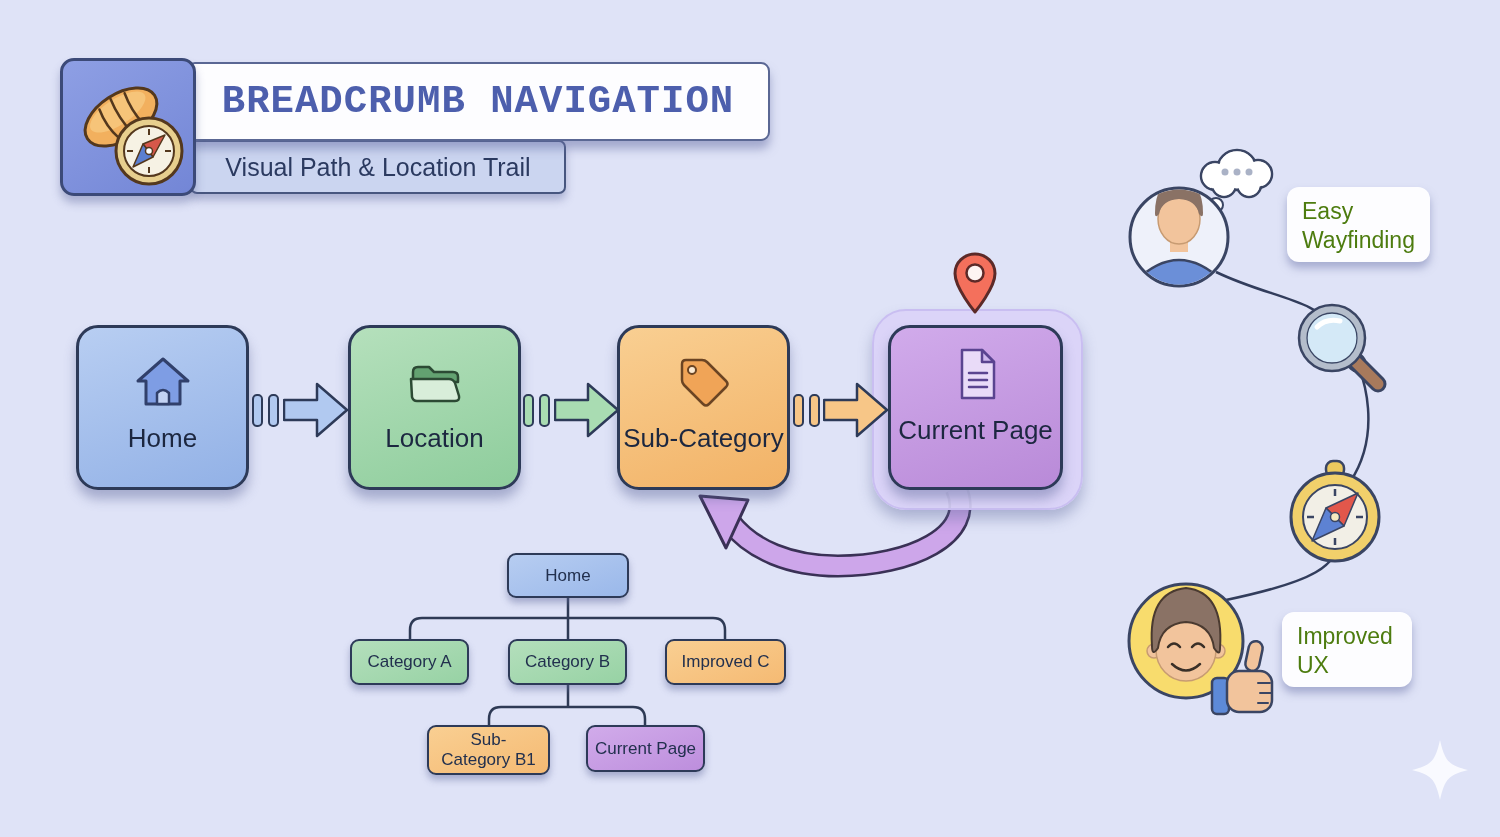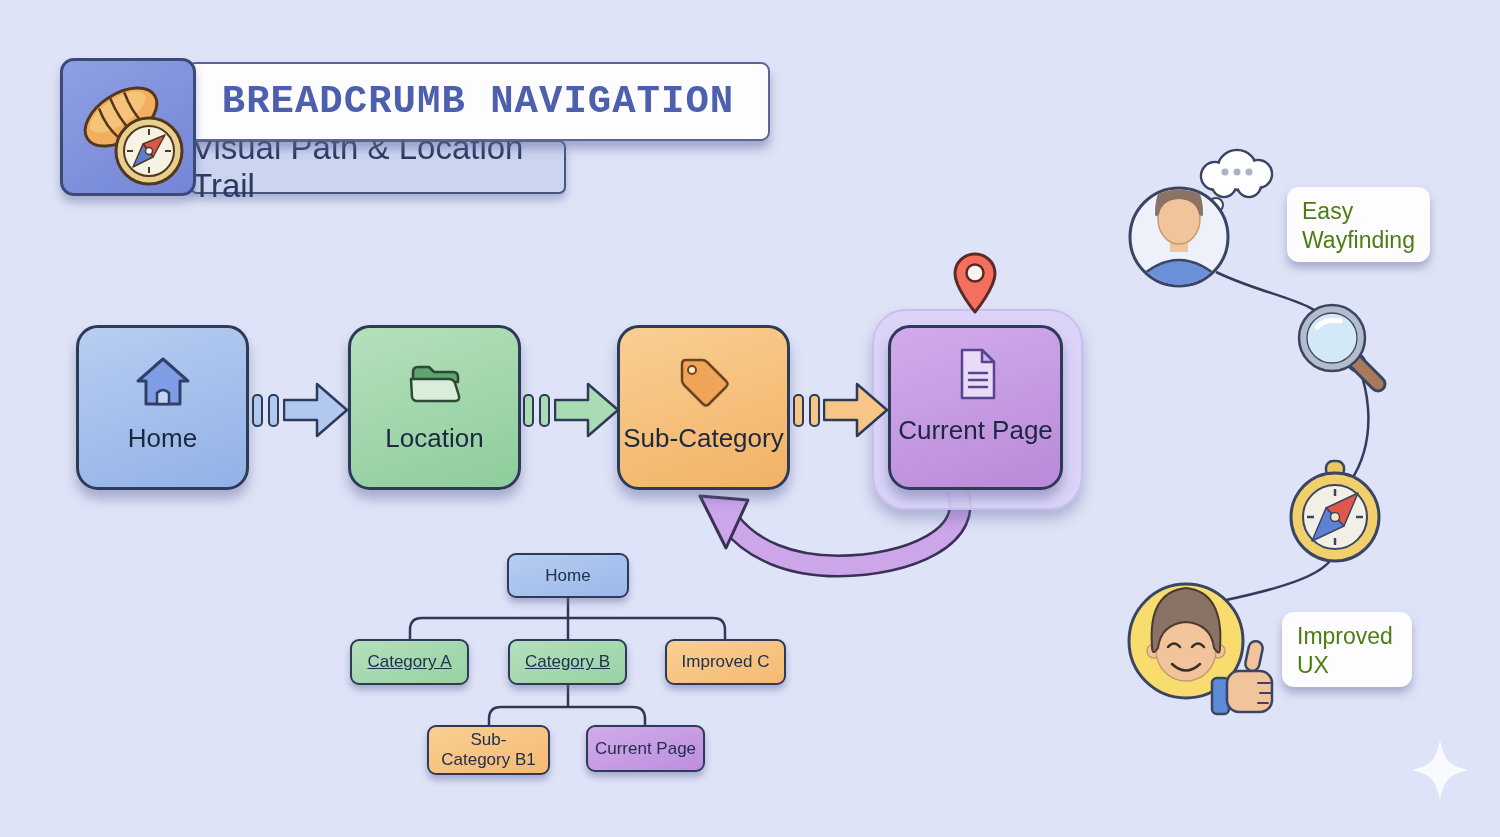--- a/index.html
+++ b/index.html
@@ -10,21 +10,21 @@
   
   .logo-badge{left:60px;top:58px;width:130px;height:132px;background:linear-gradient(145deg,#8e9fe4,#7386d6);
     border:3px solid #3c4a78;border-radius:14px;z-index:3;box-shadow:0 7px 9px rgba(104,112,165,.45);}
   .title-box{left:186px;top:62px;width:580px;height:75px;background:#fdfdff;border:2px solid #5a6794;
     border-radius:9px;z-index:2;display:flex;align-items:center;justify-content:center;
     box-shadow:0 8px 10px rgba(104,112,165,.5);}
   .title-box h1{margin:0;font-size:39px;font-weight:800;color:#4d5fad;letter-spacing:1px;font-family:Liberation Mono, monospace;}
   .subtitle-box{left:190px;top:140px;width:372px;height:50px;background:#cbd5f0;border:2px solid#47567f;
     border-radius:7px;z-index:1;display:flex;align-items:center;justify-content:center;
     box-shadow:0 6px 8px rgba(104,112,165,.45);}
-  .subtitle-box div{font-size:33px;font-weight:500;color:#2b3a60;}
+  .subtitle-box div{font-size:25px;font-weight:500;color:#2b3a60;}
 
   
   .flow-box{top:325px;width:173px;height:165px;border:3px solid #2d3a58;border-radius:22px;
     display:flex;flex-direction:column;align-items:center;justify-content:flex-start;padding-top:24px;
     box-sizing:border-box;box-shadow:0 9px 12px rgba(96,104,155,.45);z-index:2;}
   .flow-box .lbl{margin-top:12px;font-size:26px;font-weight:500;color:#1c2740;text-align:center;line-height:1.12;}
   .box-home{left:76px;background:linear-gradient(160deg,#b8cef2,#92b1e6);}
   .box-category{left:348px;background:linear-gradient(160deg,#b5e0bc,#8ecd9c);}
   .box-subcategory{left:617px;background:linear-gradient(160deg,#f9cf92,#f2b266);}
   .current-ring{left:872px;top:309px;width:207px;height:197px;background:rgba(218,211,247,.92);
@@ -37,21 +37,21 @@
 
   .pin{left:952px;top:252px;z-index:4;}
   .return-arrow{left:690px;top:478px;z-index:0;}
 
   
   .tree-lines{left:340px;top:590px;z-index:0;}
   .tree-node{border:2px solid #2d3a58;border-radius:9px;display:flex;align-items:center;justify-content:center;
     font-size:17px;font-weight:500;color:#22304e;text-align:center;line-height:1.15;box-sizing:border-box;
     box-shadow:0 5px 7px rgba(96,104,155,.45);z-index:1;}
   .node-blue{background:linear-gradient(160deg,#b7cdf1,#9ab8ea);}
-  .node-green{background:linear-gradient(160deg,#b4dfbc,#97d2a4);text-decoration:underline;}
+  .node-green{background:linear-gradient(160deg,#b4dfbc,#97d2a4);}
   .node-orange{background:linear-gradient(160deg,#f9cf92,#f5ba73);}
   .node-purple{background:linear-gradient(160deg,#d1abea,#bd8edd);}
 
   
   .right-art{left:1100px;top:130px;z-index:0;}
   .benefit-card{background:#fdfdff;border-radius:12px;box-shadow:0 6px 9px rgba(110,118,170,.5);
     padding:10px 15px;box-sizing:border-box;font-size:23px;font-weight:500;color:#4d7c0f;line-height:1.25;z-index:2;}
   .card-wayfinding{left:1287px;top:187px;width:143px;height:75px;}
   .card-prefinding{left:1136px;top:397px;width:144px;height:66px;}
   .card-improved{left:1282px;top:612px;width:130px;height:75px;}

